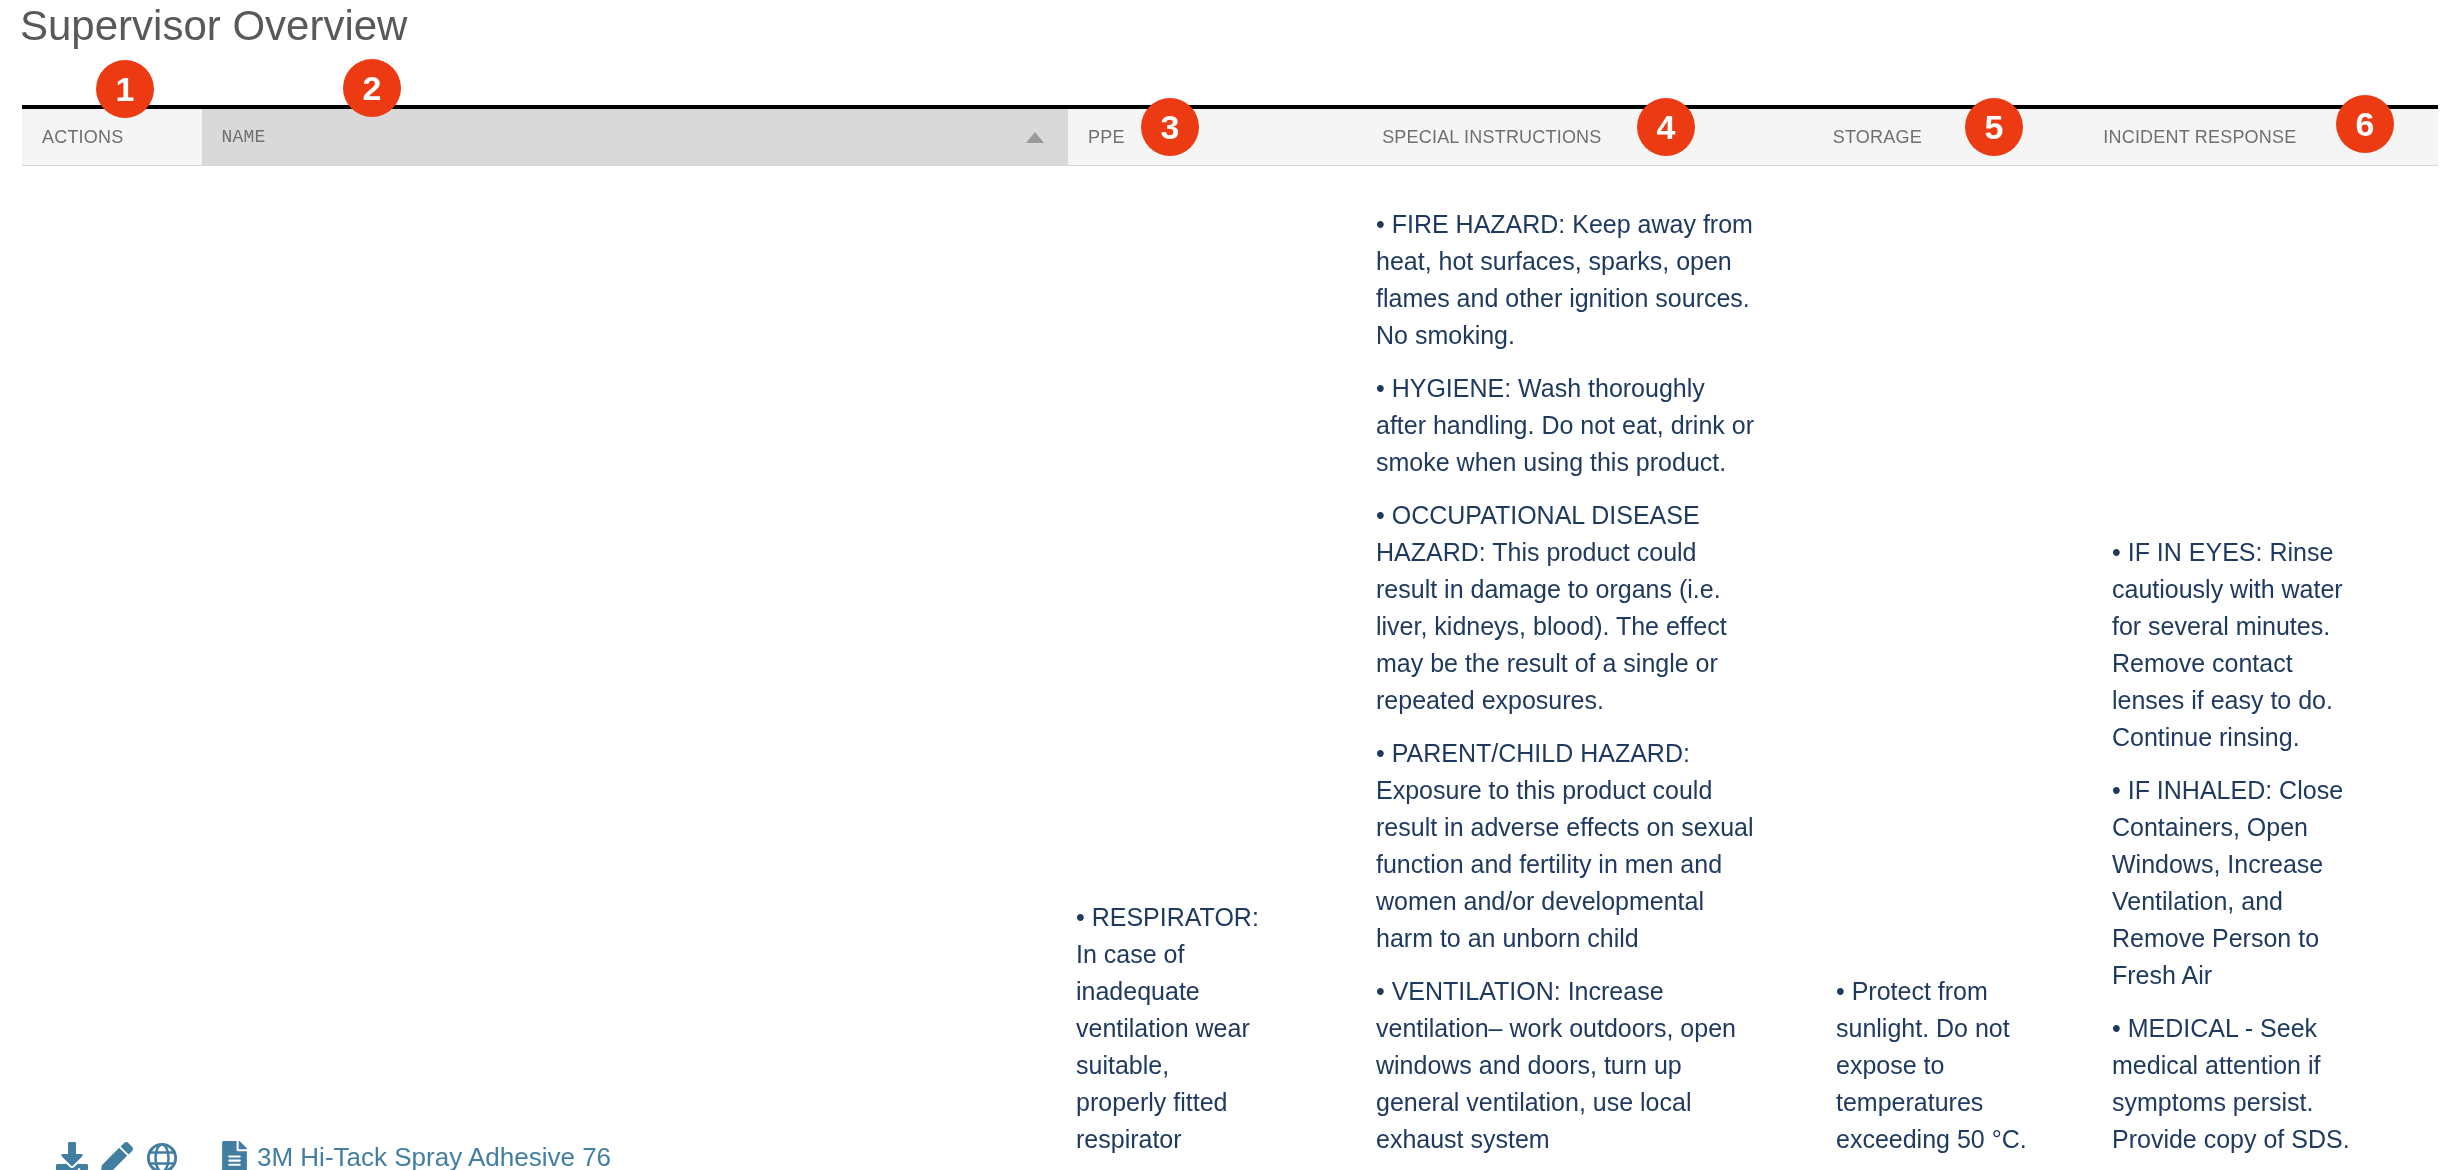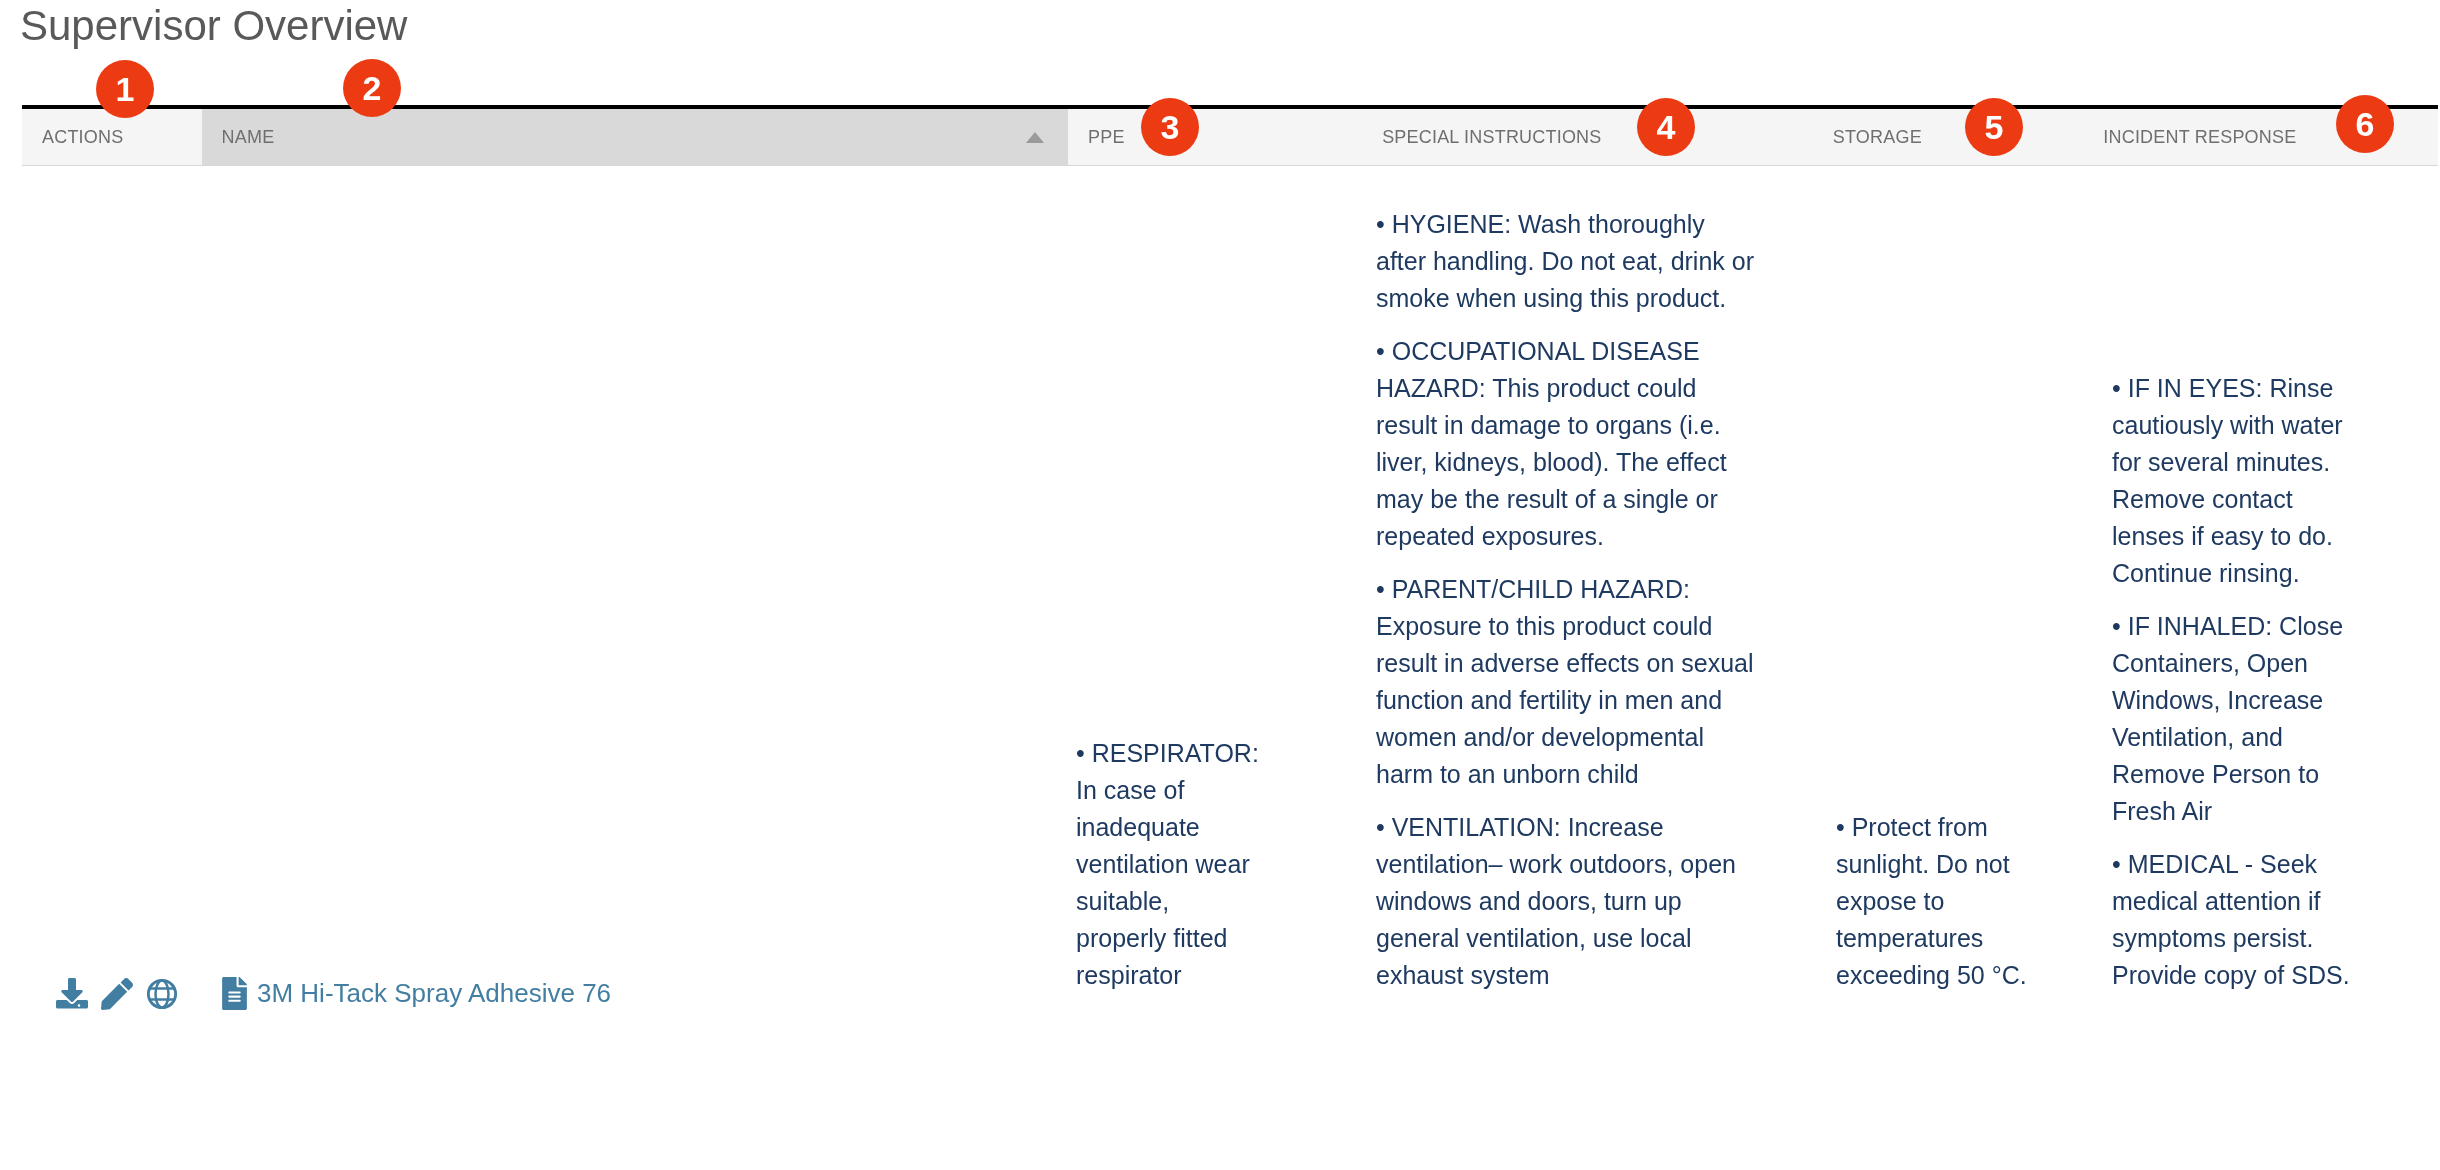--- a/index.html
+++ b/index.html
@@ -20,21 +20,21 @@
     padding-left:20px;box-sizing:border-box;
     font-size:18px;color:#6f6f6f;letter-spacing:.2px;
     border-top:4px solid #000000;border-bottom:1px solid #d7d7d7;
     cursor:pointer;user-select:none;text-align:right;
   }
   .th.sorted{background:#d9d9d9;}
   .tbody-row{display:flex;align-items:flex-end;}
   .td{box-sizing:border-box;padding:24px 20px 0 20px;}
   
   .col-actions{width:183px;}
-  .col-name{width:885px;}
+  .col-name{width:885px;font-family:Liberation Mono, monospace;}
   .col-ppe{width:300px;}
   .col-special{width:460px;}
   .col-storage{width:276px;}
   .col-incident{width:362px;}
   
   .cell-text{font-size:25px;line-height:37px;color:#1f3a60;}
   .cell-text .bullet{margin:16px;}
   .w-ppe{width:215px;}
   .w-special{width:415px;}
   .w-storage{width:226px;}
@@ -122,20 +122,21 @@
     </div>
 
     <div class="td col-ppe">
       <div class="cell-text w-ppe">
         <p class="bullet">• RESPIRATOR: In case of inadequate ventilation wear suitable, properly fitted respirator</p>
       </div>
     </div>
 
     <div class="td col-special">
       <div class="cell-text w-special">
+        <p class="bullet">• FIRE HAZARD: Keep away from heat, hot surfaces, sparks, open flames and other ignition sources. No smoking.</p>
         <p class="bullet">• HYGIENE: Wash thoroughly after handling. Do not eat, drink or smoke when using this product.</p>
         <p class="bullet">• OCCUPATIONAL DISEASE HAZARD: This product could result in damage to organs (i.e. liver, kidneys, blood). The effect may be the result of a single or repeated exposures.</p>
         <p class="bullet">• PARENT/CHILD HAZARD: Exposure to this product could result in adverse effects on sexual function and fertility in men and women and/or developmental harm to an unborn child</p>
         <p class="bullet">• VENTILATION: Increase ventilation– work outdoors, open windows and doors, turn up general ventilation, use local exhaust system</p>
       </div>
     </div>
 
     <div class="td col-storage">
       <div class="cell-text w-storage">
         <p class="bullet">• Protect from sunlight. Do not expose to temperatures exceeding 50 °C.</p>

